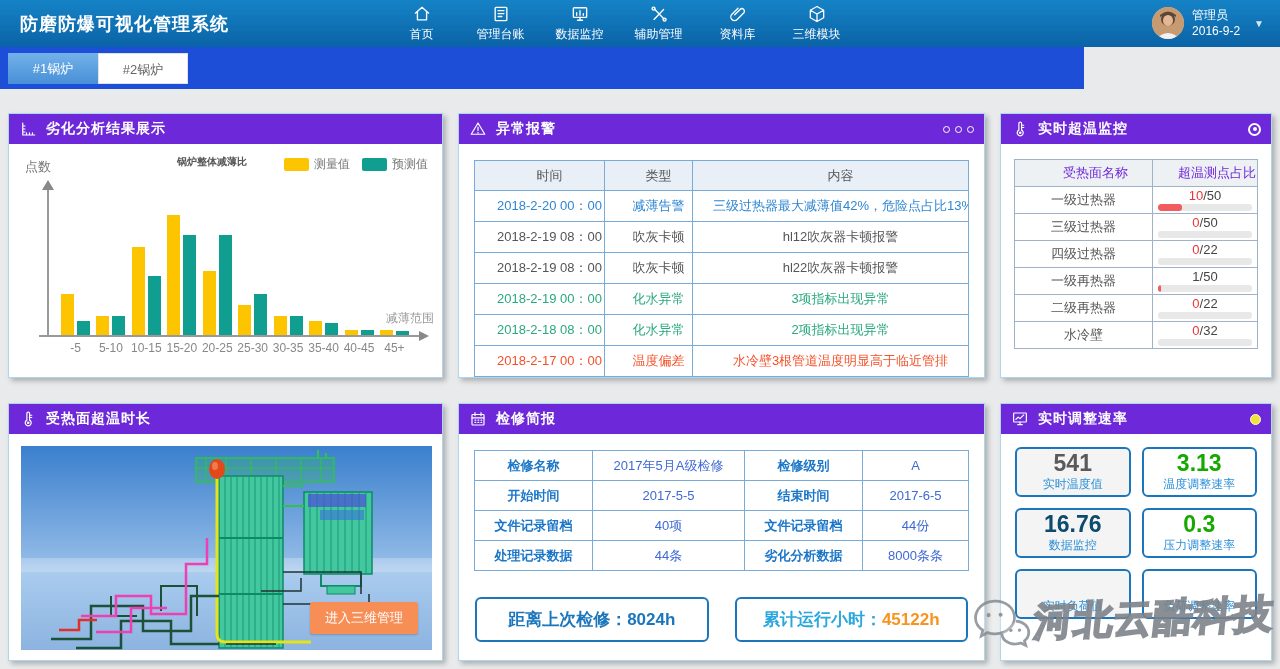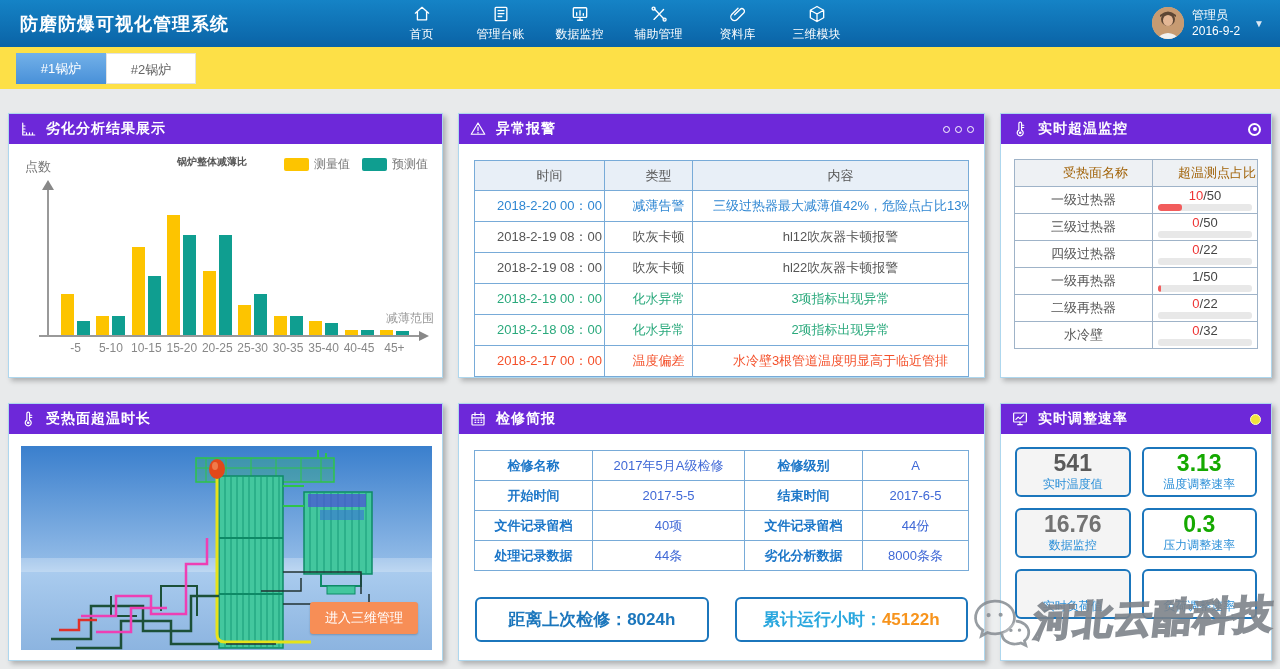--- a/index.html
+++ b/index.html
@@ -17,21 +17,21 @@
   .nav-item .nicon { width:20px; height:20px; }
   .nav-item .nicon svg { width:20px; height:20px; display:block; }
   .nav-item .nlabel { font-size:12px; margin-top:2px; white-space:nowrap; }
   .userblock { position:absolute; right:16px; top:7px; display:flex; align-items:center; color:#fff; cursor:pointer; }
   .avatar { width:32px; height:32px; border-radius:50%; overflow:hidden; background:#d8b28e; }
   .avatar svg { width:32px; height:32px; display:block; }
   .usertext { margin-left:8px; font-size:12px; line-height:16px; }
   .caret { margin-left:14px; font-size:10px; color:#dce9f4; }
 
   
-  .tabbar { position:absolute; left:0; top:47px; width:1280px; height:42px; background:#fde047; padding:6px 0 0 16px; }
+  .tabbar { position:absolute; left:0; top:47px; width:1084px; height:42px; background:#1d4ed8; padding:6px 0 0 8px; }
   .tab { display:inline-block; width:90px; height:31px; line-height:31px; text-align:center;
          font-size:13px; cursor:pointer; vertical-align:top; }
   .tab.active { background:linear-gradient(#73b1e9,#4890d8); color:#fff; }
   .tab.inactive { background:#fff; color:#666; border:1px solid #e2e2e2; }
 
   
   .panel { position:absolute; background:#fff; border:1px solid #aed7ee;
            box-shadow:3px 3px 5px rgba(0,0,0,0.25); }
   #p-degrade  { left:8px;    top:113px; width:435px; height:265px; }
   #p-alarm    { left:458px;  top:113px; width:527px; height:265px; }
@@ -74,21 +74,21 @@
   
   .alarm-table { border-collapse:collapse; margin:16px auto 0; width:495px; table-layout:fixed; }
   .alarm-table th, .alarm-table td { border:1px solid #78abd8; font-size:13px; text-align:center;
       overflow:hidden; white-space:nowrap;padding-left:20px; }
   .alarm-table th { background:#e8eff7; color:#555; font-weight:normal; height:30px; }
   .alarm-table td { height:31px; }
 
   
   .ot-table { border-collapse:collapse; margin:15px auto 0; width:244px; table-layout:fixed; }
   .ot-table th, .ot-table td { border:1px solid #9fb3c8; font-size:13px; text-align:center; }
-  .ot-table th { background:#eef1f4; color:#a16207; font-weight:normal; height:27px;padding-left:24px; }
+  .ot-table th { background:#eef1f4; color:#6d28d9; font-weight:normal; height:27px;padding-left:24px; }
   .ot-table td.name { color:#555; height:27px; }
   .ot-table td.ratio { padding:1px 5px 2px; }
   .ot-num { font-size:13px; line-height:14px; color:#444; }
   .ot-num b { font-weight:normal; }
   .ot-num b.red { color:#e33; }
   .ot-bar { height:7px; background:#e8e8e8; border-radius:3px; margin-top:1px; overflow:hidden; }
   .ot-bar i { display:block; height:7px; background:#f25c5c; border-radius:3px; }
 
   
   .scene { position:absolute; left:12px; top:42px; width:411px; height:204px; }
@@ -559,21 +559,21 @@
   <div class="cards" id="adj-cards">
       <div class="card" style="background: rgb(244, 244, 244);">
         <div class="cv" style="color: rgb(90, 90, 90);">541</div>
         <div class="cl">实时温度值</div>
       </div>
       <div class="card" style="background: rgb(255, 255, 255);">
         <div class="cv" style="color: rgb(21, 169, 0);">3.13</div>
         <div class="cl">温度调整速率</div>
       </div>
       <div class="card" style="background: rgb(244, 244, 244);">
-        <div class="cv" style="color: #737373;">16.76</div>
+        <div class="cv" style="color: #0c4a6e;">16.76</div>
         <div class="cl">数据监控</div>
       </div>
       <div class="card" style="background: rgb(255, 255, 255);">
         <div class="cv" style="color: rgb(21, 169, 0);">0.3</div>
         <div class="cl">压力调整速率</div>
       </div>
       <div class="card" style="background: rgb(244, 244, 244);">
         <div class="cv" style="color: rgb(90, 90, 90);"></div>
         <div class="cl">实时负荷值</div>
       </div>

